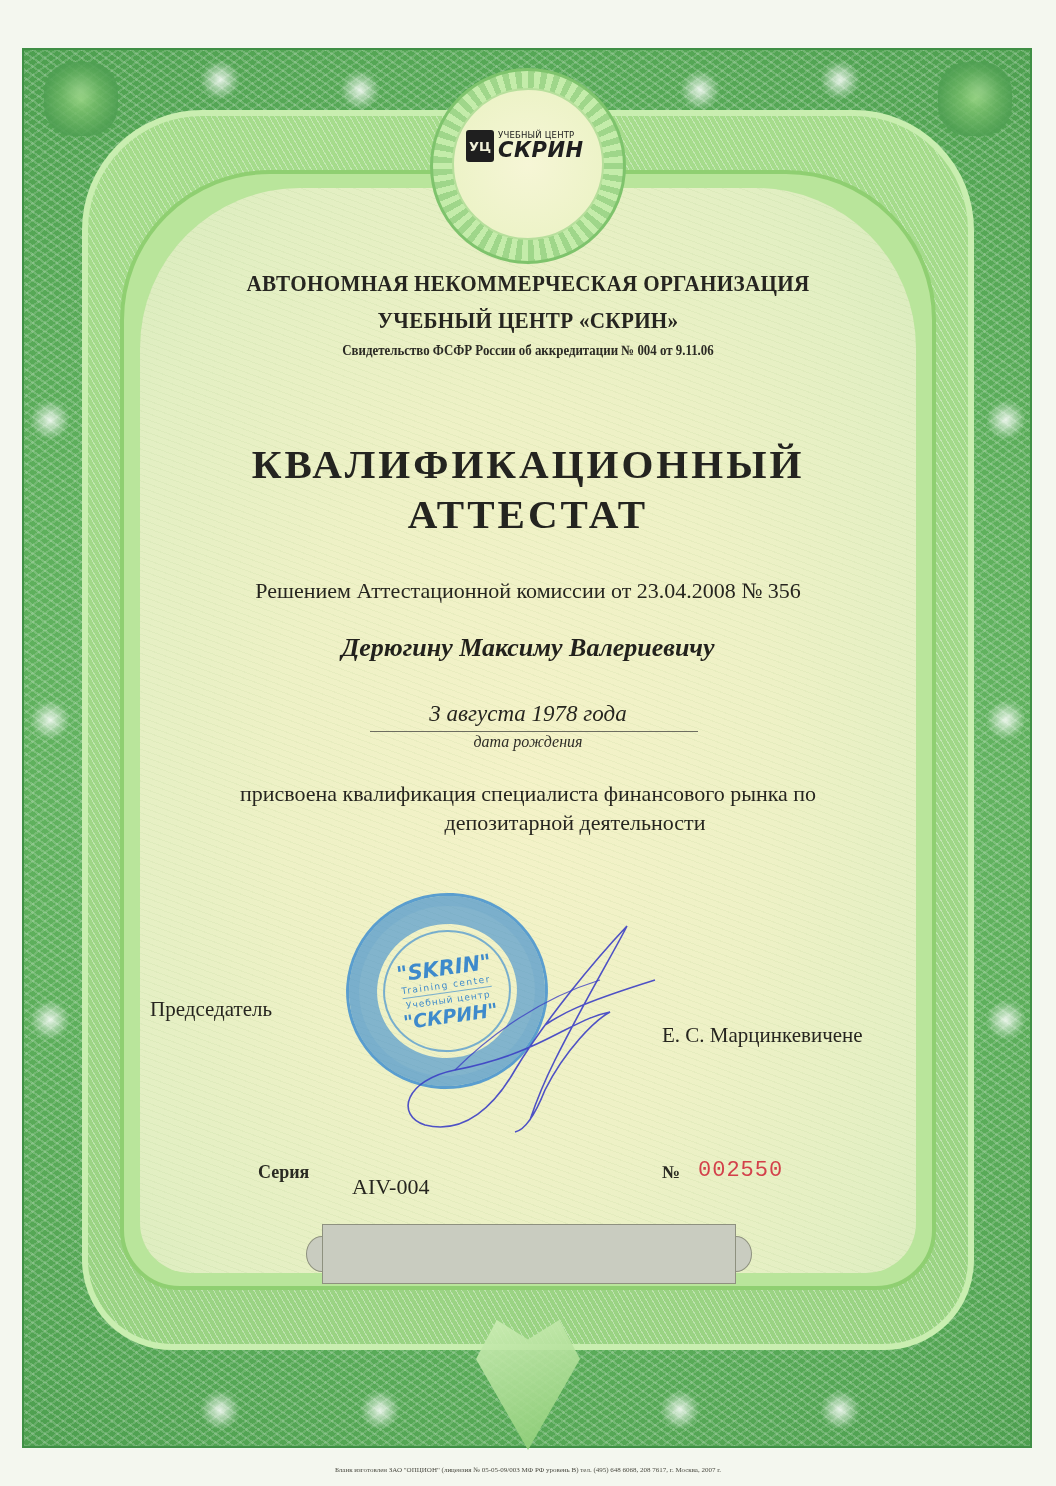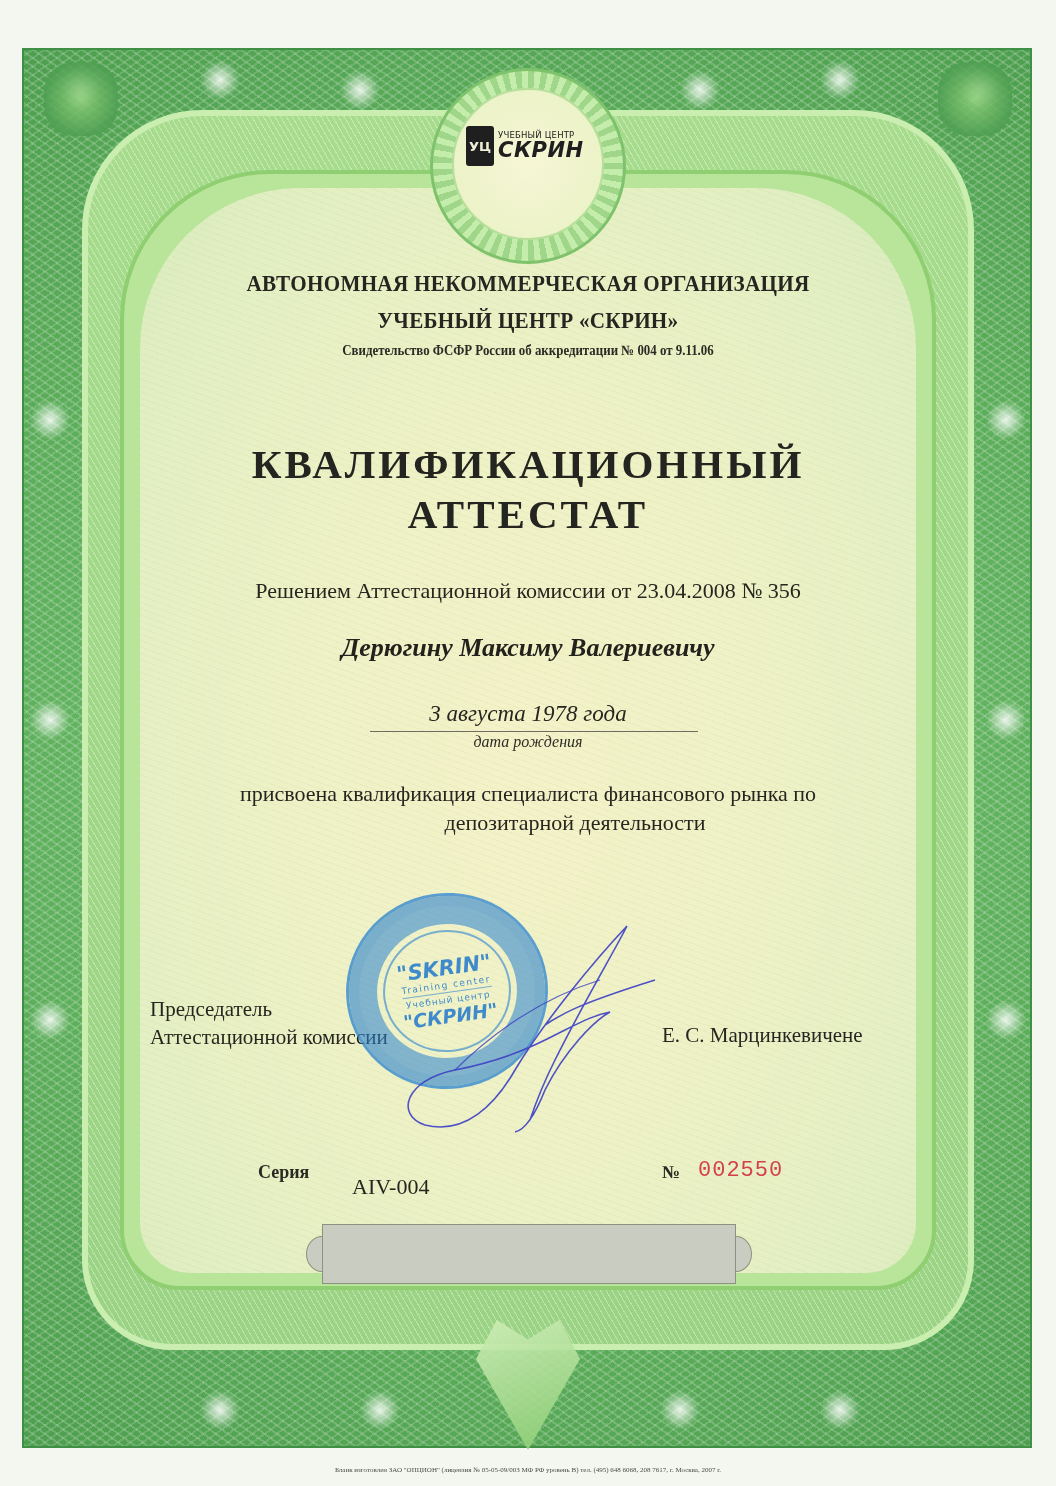--- a/index.html
+++ b/index.html
@@ -60,21 +60,21 @@
       position: absolute; left: 452px; top: 88px; width: 152px; height: 152px; border-radius: 50%;
       background: radial-gradient(circle, #f6f6d6 0%, #edf3c8 70%, #d9edb6 100%);
       border: 2px solid #b7df9c;
       box-sizing: border-box;
     }
     .logo {
       position: absolute; left: 466px; top: 128px; width: 126px; height: 36px;
       display: flex; align-items: center; gap: 4px;
     }
     .logo-mark {
-      width: 28px; height: 40px; background: #1f1f1f; color: #f0f0d8;
+      width: 28px; height: 32px; background: #1f1f1f; color: #f0f0d8;
       font-family: "DejaVu Sans", sans-serif; font-weight: bold; font-size: 13px;
       display: flex; align-items: center; justify-content: center; border-radius: 3px;
     }
     .logo-text { display: flex; flex-direction: column; line-height: 1; }
     .logo-small { font-family: "DejaVu Sans", sans-serif; font-size: 8.5px; color: #222; letter-spacing: 0.2px; }
     .logo-big { font-family: "DejaVu Sans", sans-serif; font-weight: bold; font-style: italic; font-size: 21px; color: #1f1f1f; letter-spacing: 0.5px; }
 
     .text { position: absolute; left: 0; width: 1056px; text-align: center; }
     .org-1 { top: 271px; font-size: 23px; font-weight: bold; letter-spacing: 0.3px; color: #262520; transform: scaleX(0.92); }
     .org-2 { top: 308px; font-size: 23px; font-weight: bold; letter-spacing: 0.3px; color: #262520; transform: scaleX(0.92); }
@@ -191,21 +191,20 @@
 <div class="text name">Дерюгину Максиму Валериевичу</div>
 <div class="text dob">3 августа  1978 года</div>
 <div class="dob-line"></div>
 <div class="text dob-label">дата рождения</div>
 
 <div class="text qual-1">присвоена квалификация специалиста финансового рынка по</div>
 <div class="text qual-2">депозитарной деятельности</div>
 
 <div class="sign-left">
   <div>Председатель</div>
-  <div>Аттестационной комиссии</div>
 </div>
 <div class="sign-right">Е. С. Марцинкевичене</div>
 
 <div class="stamp">
   <div class="stamp-inner">
     <span class="stamp-skrin">"SKRIN"</span>
     <span class="stamp-tc">Training center</span>
     <span class="stamp-uc">Учебный центр</span>
     <span class="stamp-skrin-ru">"СКРИН"</span>
   </div>

